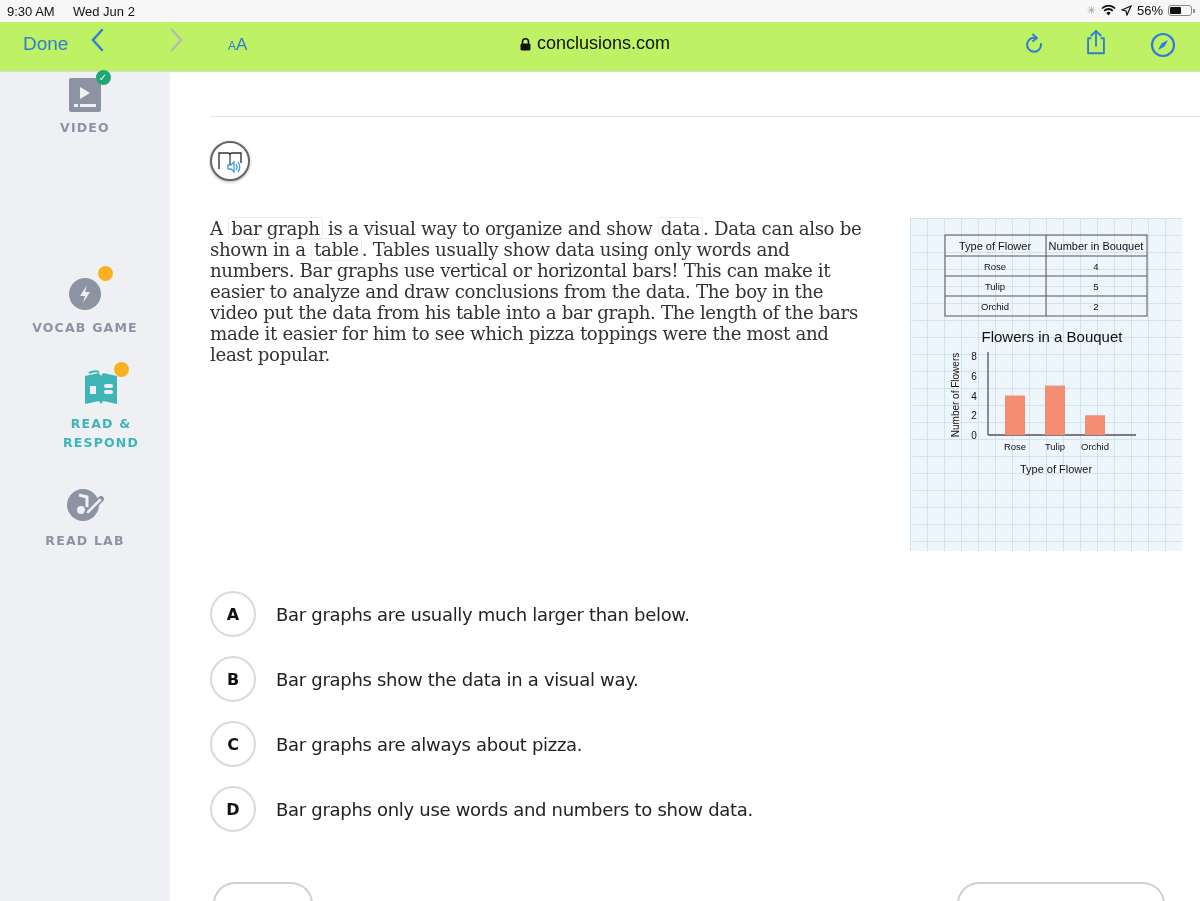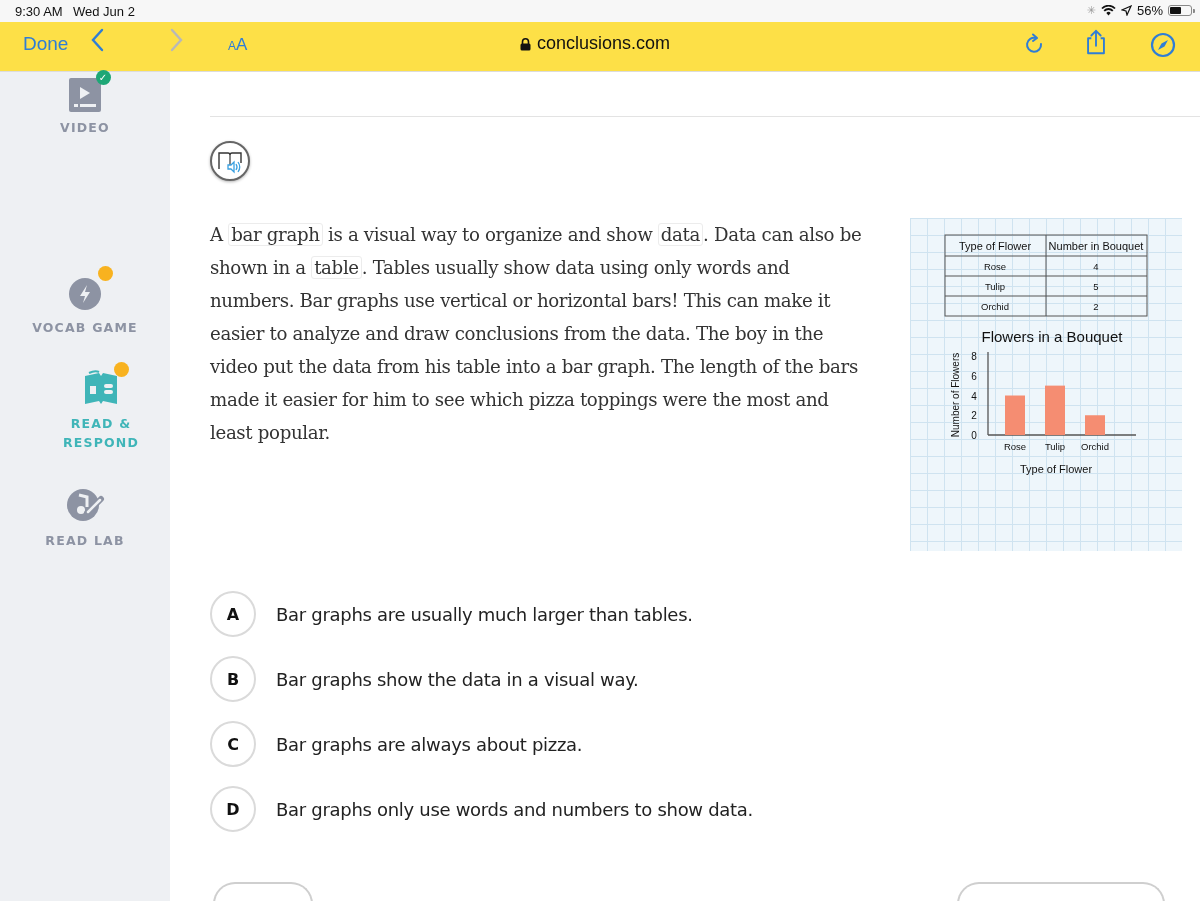--- a/index.html
+++ b/index.html
@@ -1,46 +1,46 @@
 <!DOCTYPE html>
 <html><head>
 <meta charset="utf-8">
 <style>
   * { box-sizing: border-box; margin: 0; padding: 0; }
   html, body { width: 1200px; height: 901px; overflow: hidden; background: #fff; font-family: "DejaVu Sans", sans-serif; }
   .statusbar { position: absolute; left: 0; top: 0; width: 1200px; height: 22px; background: #f7f7f7; font-family: "Liberation Sans", sans-serif; font-size: 13px; color: #111; }
-  .statusbar .time { position: absolute; left: 15px; top: 4px; }
+  .statusbar .time { position: absolute; left: 7px; top: 4px; }
   .statusbar .date { position: absolute; left: 73px; top: 4px; }
   .statusbar .right { position: absolute; right: 8px; top: 3px; display: flex; align-items: center; gap: 5px; font-size: 13px; }
   .battery { width: 24px; height: 11px; border: 1px solid #888; border-radius: 3px; padding: 1px; position: relative; }
   .battery .fill { height: 100%; background: #111; border-radius: 1px; }
   .battery::after { content: ""; position: absolute; right: -4px; top: 3px; width: 2px; height: 4px; background: #888; border-radius: 0 1px 1px 0; }
 
-  .navbar { position: absolute; left: 0; top: 22px; width: 1200px; height: 50px; background: #fde047; border-bottom: 1px solid #dcdcdc; font-family: "Liberation Sans", sans-serif; }
+  .navbar { position: absolute; left: 0; top: 22px; width: 1200px; height: 50px; background: #bef264; border-bottom: 1px solid #dcdcdc; font-family: "Liberation Sans", sans-serif; }
   .navbar .done { position: absolute; left: 23px; top: 11px; font-size: 19px; color: #2f7dd6; }
   .navbar .back { position: absolute; left: 90px; top: 6px; font-size: 26px; color: #2f7dd6; }
   .navbar .fwd { position: absolute; left: 170px; top: 6px; font-size: 26px; color: #b8b8b8; }
   .navbar .aa { position: absolute; left: 228px; top: 13px; color: #2f7dd6; }
   .navbar .aa .s { font-size: 12px; } .navbar .aa .l { font-size: 17px; }
   .navbar .url { position: absolute; left: 520px; top: 11px; font-size: 18px; color: #111; display: flex; align-items: center; gap: 6px; }
   .lock { width: 11px; height: 13px; position: relative; top: 1px; }
   .navbar .icon { position: absolute; top: 9px; width: 28px; height: 28px; }
 
   .sidebar { position: absolute; left: 0; top: 72px; width: 170px; height: 829px; background: #eef0f3; }
   .side-item { position: absolute; left: 0; width: 170px; text-align: center; font-family: "DejaVu Sans", sans-serif; font-weight: bold; font-size: 12.5px; letter-spacing: 1.2px; color: #8d93a3; }
   .side-item .ic { position: relative; width: 40px; height: 40px; margin: 0 auto 8px auto; }
   .side-item .badge { position: absolute; width: 15px; height: 15px; border-radius: 50%; background: #f8b21f; right: -8px; top: -6px; }
   .side-item .badge.done { background: #1ea776; color: #fff; font-size: 10px; line-height: 15px; text-align: center; }
   .side-item.active { color: #3fb5b8; padding-left: 32px; }
 
   .content { position: absolute; left: 170px; top: 72px; width: 1030px; height: 829px; }
   .instr { position: absolute; left: 40px; top: -10px; font-size: 19px; color: #333; font-family: "DejaVu Sans", sans-serif; }
   .divider { position: absolute; left: 40px; top: 44px; width: 1000px; height: 1px; background: #e3e3e3; }
   .audio-btn { position: absolute; left: 40px; top: 69px; width: 40px; height: 40px; border-radius: 50%; border: 2px solid #666; background: #fff; box-shadow: 0 1px 3px rgba(0,0,0,0.3); }
-  .passage { position: absolute; left: 40px; top: 146px; width: 660px; font-family: "DejaVu Serif", serif; font-size: 18.2px; line-height: 33px; color: #333; letter-spacing: -0.35px; }
+  .passage { position: absolute; left: 40px; top: 146px; width: 660px; font-family: "DejaVu Serif", serif; font-size: 18.2px; line-height: 21px; color: #333; letter-spacing: -0.35px; }
   .vocab { border: 1px solid #ececec; border-radius: 3px; padding: 0 2px; }
   .figure { position: absolute; left: 740px; top: 146px; width: 272px; height: 333px; background-color: #eef6fb;
     background-image: linear-gradient(#cfe3f0 1px, transparent 1px), linear-gradient(90deg, #cfe3f0 1px, transparent 1px);
     background-size: 17px 17px; }
   .question { position: absolute; left: 40px; top: 465px; font-size: 18px; color: #222; font-family: "DejaVu Sans", sans-serif; letter-spacing: -0.3px; }
   .choice { position: absolute; left: 40px; display: flex; align-items: center; gap: 20px; cursor: pointer; }
   .choice .letter { width: 46px; height: 46px; border-radius: 50%; border: 2px solid #dadada; display: flex; align-items: center; justify-content: center; font-weight: bold; font-size: 16px; color: #111; background: #fff; }
   .choice .text { font-size: 18px; color: #222; letter-spacing: -0.3px; }
   .bottom-btn { position: absolute; top: 810px; height: 40px; border: 2px solid #cfcfcf; border-bottom: none; border-radius: 22px 22px 0 0; background: #fff; }
 </style>
@@ -196,21 +196,21 @@
           <text x="145" y="232" font-size="9.5" fill="#111" text-anchor="middle">Tulip</text>
           <rect x="175" y="197.25" width="20" height="19.75" fill="#f58d72"></rect>
           <text x="185" y="232" font-size="9.5" fill="#111" text-anchor="middle">Orchid</text>
         </g>
     </svg>
   </div>
 
 
   <div class="choice" style="top:519px">
     <div class="letter">A</div>
-    <div class="text">Bar graphs are usually much larger than tables.</div>
+    <div class="text">Bar graphs are usually much larger than below.</div>
   </div>
   <div class="choice" style="top:584px">
     <div class="letter">B</div>
     <div class="text">Bar graphs show the data in a visual way.</div>
   </div>
   <div class="choice" style="top:649px">
     <div class="letter">C</div>
     <div class="text">Bar graphs are always about pizza.</div>
   </div>
   <div class="choice" style="top:714px">

